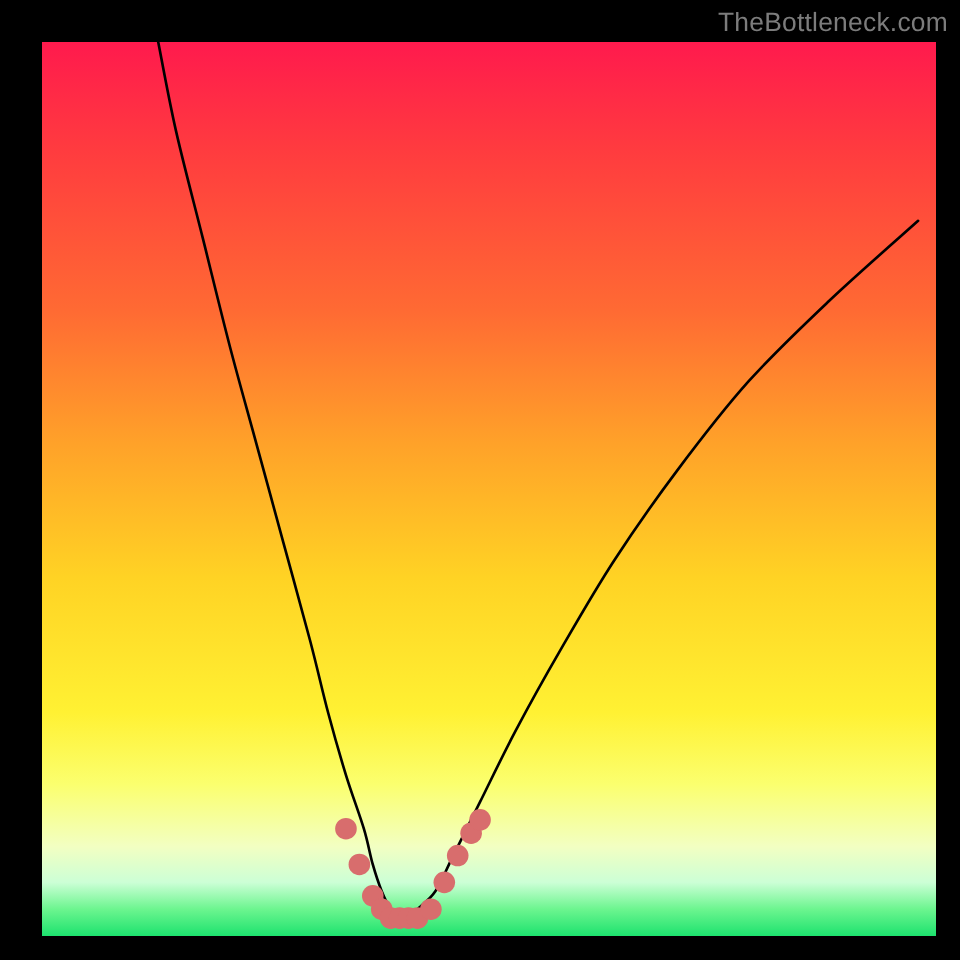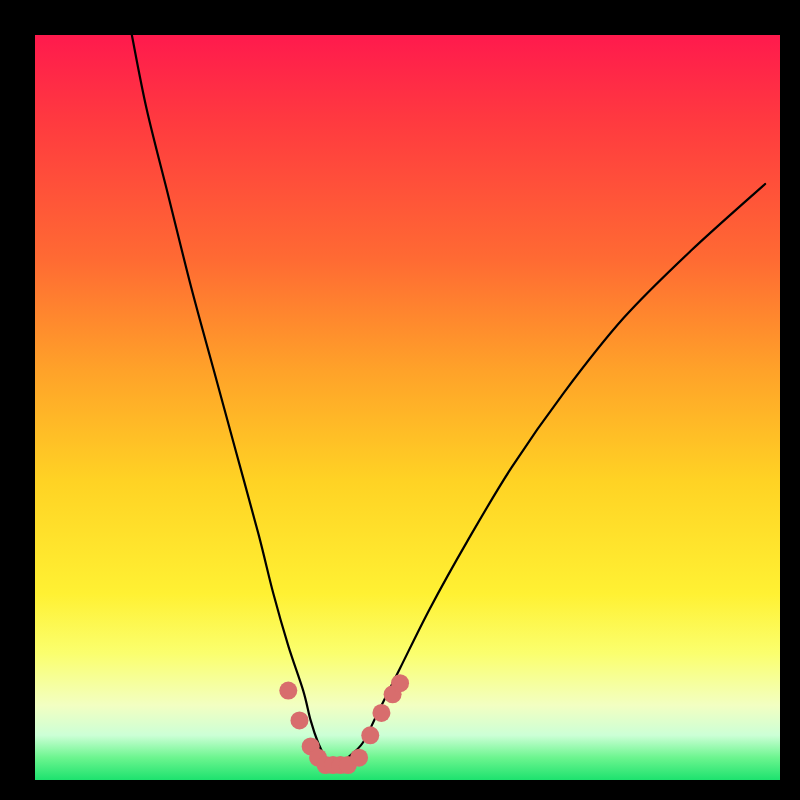--- a/index.html
+++ b/index.html
@@ -69,13 +69,14 @@
           <circle cx="305.45" cy="730.1" r="9" fill="#d86d6d"></circle>
           <circle cx="312.9" cy="730.1" r="9" fill="#d86d6d"></circle>
           <circle cx="324.075" cy="722.65" r="9" fill="#d86d6d"></circle>
           <circle cx="335.25" cy="700.3" r="9" fill="#d86d6d"></circle>
           <circle cx="346.425" cy="677.95" r="9" fill="#d86d6d"></circle>
           <circle cx="357.59999999999997" cy="659.325" r="9" fill="#d86d6d"></circle>
           <circle cx="365.05" cy="648.15" r="9" fill="#d86d6d"></circle>
         </g>
     </svg>
   </div>
+  <div class="watermark">TheBottleneck.com</div>
 </div>
 
 </body></html>

